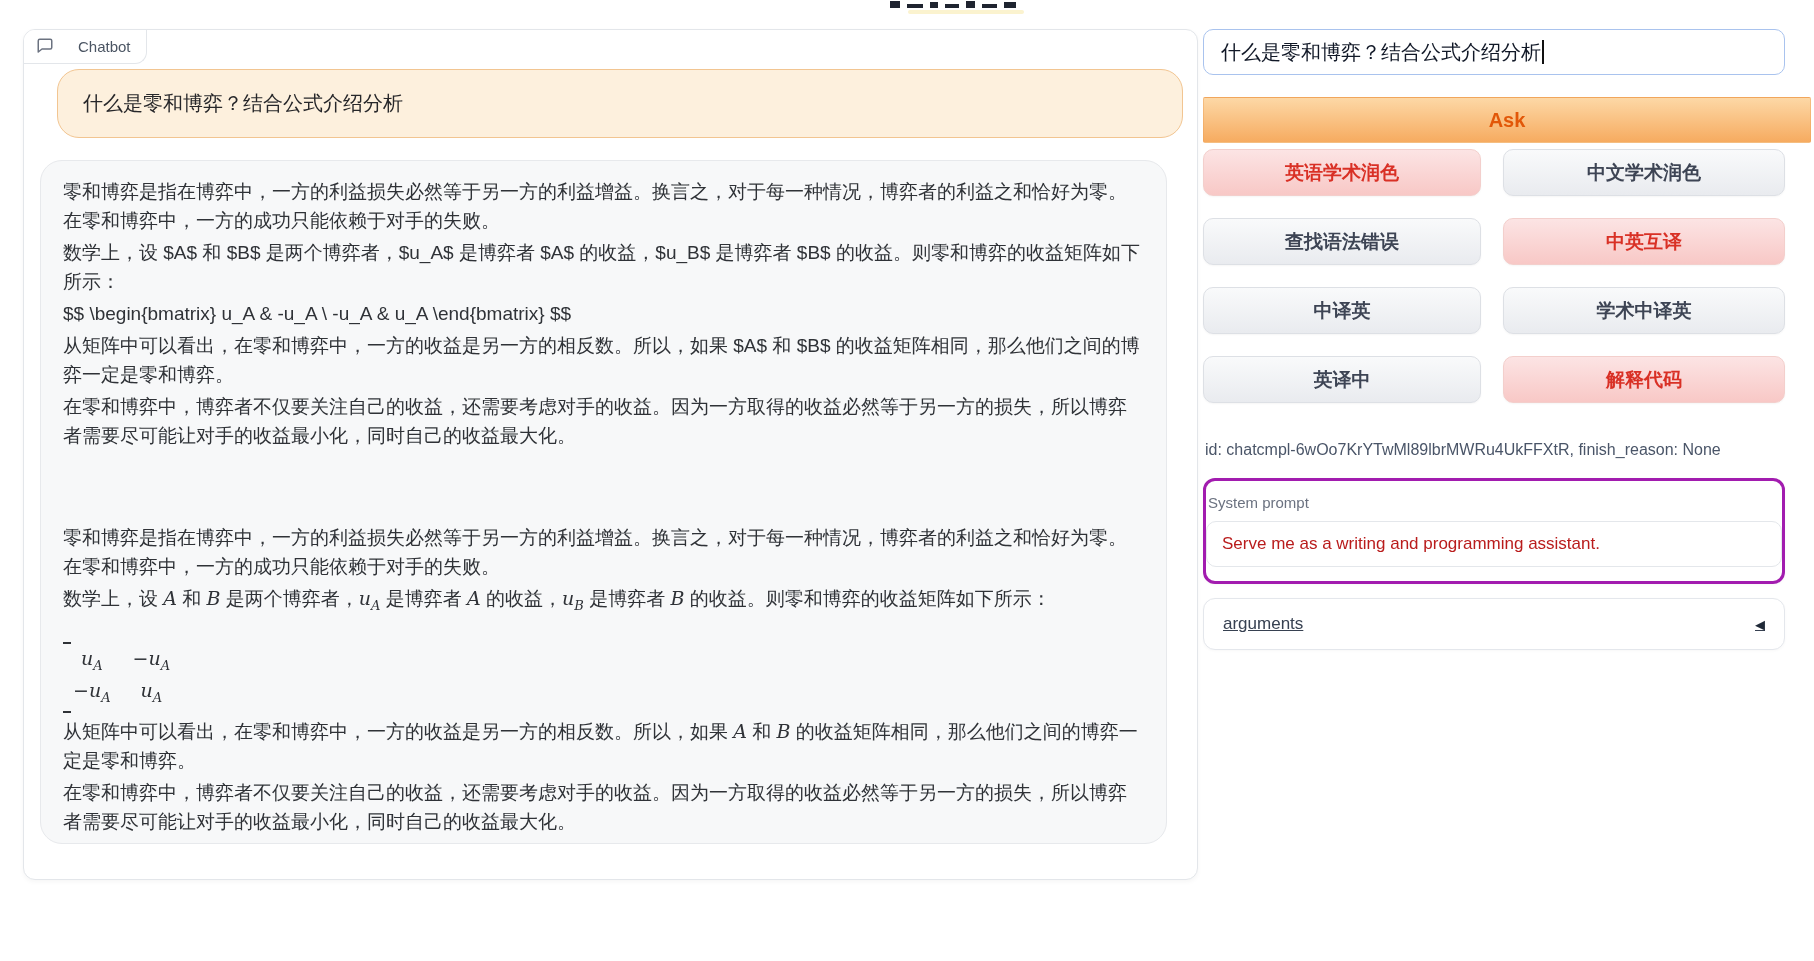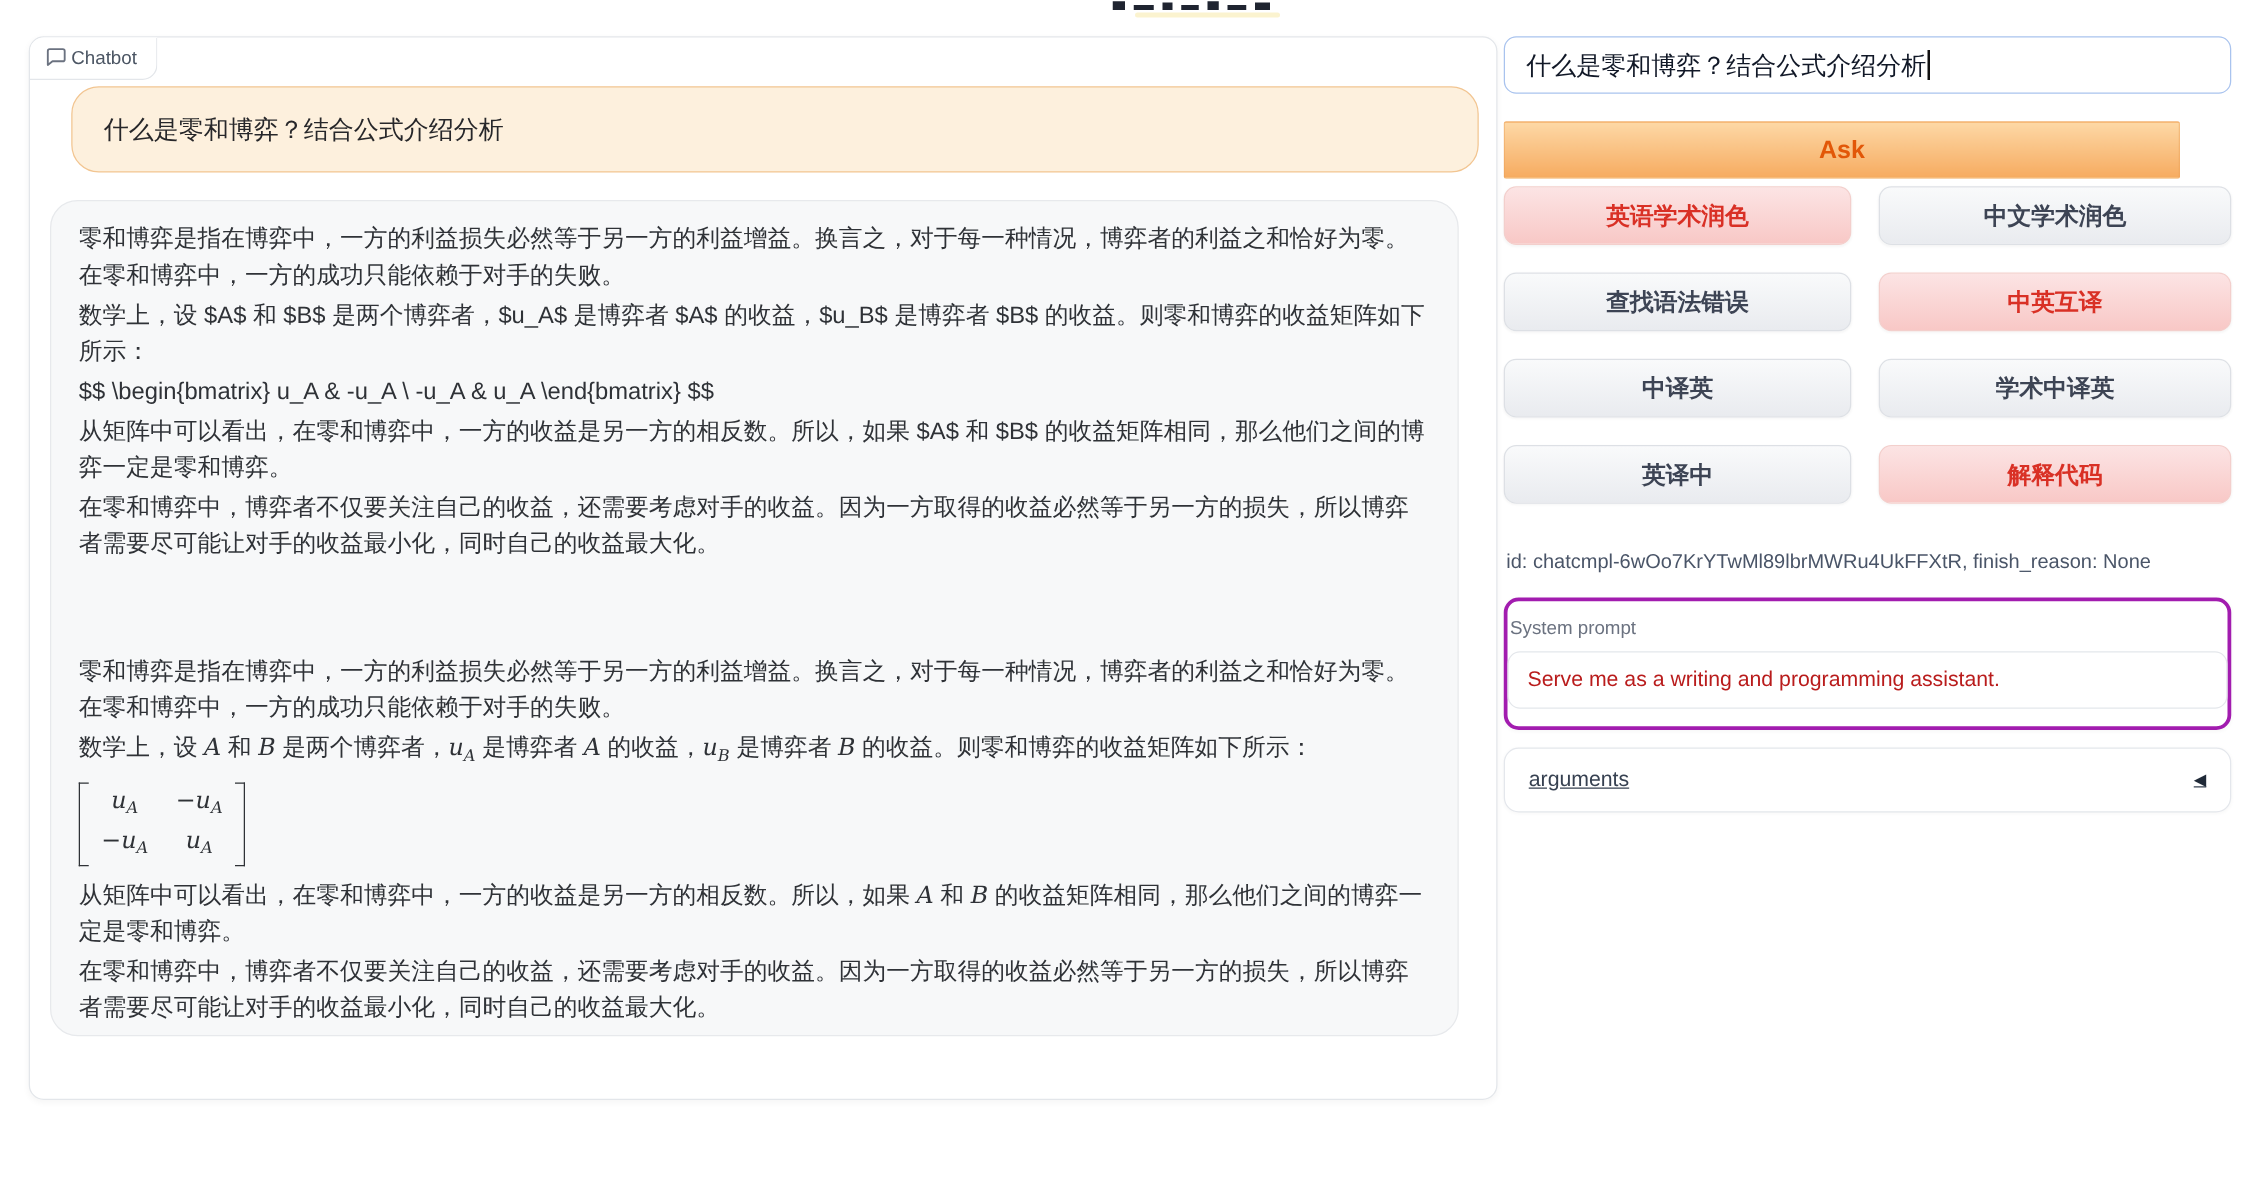--- a/index.html
+++ b/index.html
@@ -10,57 +10,57 @@
   .clipped-title { position:absolute; left:890px; top:0; width:140px; height:8px;
     display:flex; align-items:flex-end; gap:7px; overflow:hidden; }
   .clipped-title i { display:block; background:#1f2430; }
   .title-underline { position:absolute; left:908px; top:10px; width:116px; height:4px;
     background:#fbf3cf; border-radius:2px; }
 
   
   .chat-panel { position:absolute; left:23px; top:29px; width:1175px; height:851px;
     background:#fff; border:1px solid #e3e6ea; border-radius:12px;
     box-shadow:0 2px 5px rgba(0,0,0,0.04); }
-  .chat-label { position:absolute; left:0; top:0; display:flex; align-items:center; gap:3px;
+  .chat-label { position:absolute; left:0; top:0; display:flex; align-items:center; gap:24px;
     padding:7px 15px 8px 12px; border-right:1px solid #e3e6ea; border-bottom:1px solid #e3e6ea;
     border-radius:11px 0 12px 0; background:#fff; color:#4b5563; font-size:15px; }
   .chat-label svg { display:block; }
 
   .user-bubble { position:absolute; left:33px; right:14px; top:39px; height:69px;
     background:#fdf0dd; border:1px solid #f2c591; border-radius:22px;
     display:flex; align-items:center; padding:0 25px;
     font-size:20px; color:#27272a; }
 
   .bot-bubble { position:absolute; left:16px; top:130px; width:1127px;
     background:#f7f8f9; border:1px solid #e7e9ec; border-radius:22px;
     padding:16px 22px 4px 22px; font-size:19px; line-height:29px; color:#2f3237; }
   .bot-bubble p { margin:0 0 3px 0; }
   .para-gap { height:70px; }
 
   .mi { font-family:"DejaVu Serif","Liberation Serif",serif; font-style:italic; }
   sub.msub { font-family:"DejaVu Serif","Liberation Serif",serif; font-style:italic;
     font-size:13px; }
 
-  .matrix { display:inline-flex; align-items:stretch; margin:3px 0 4px 0; }
+  .matrix { display:inline-flex; align-items:stretch; margin:3px 0 4px 0;flex-direction:column; }
   .brk { width:8px; }
   .brk-l { border-left:1.5px solid #2f3237; border-top:1.5px solid #2f3237; border-bottom:1.5px solid #2f3237; }
   .brk-r { border-right:1.5px solid #2f3237; border-top:1.5px solid #2f3237; border-bottom:1.5px solid #2f3237; }
   .mgrid { display:grid; grid-template-columns:auto auto; column-gap:22px; row-gap:0;
     padding:2px 10px; line-height:24px; }
   .mcell { text-align:center; font-size:19px; }
 
   
   .right-col { position:absolute; left:1203px; top:29px; width:582px; }
 
   .question-input { position:absolute; left:0; top:0; width:582px; height:46px;
     background:#fff; border:1px solid #a9c3ee; border-radius:10px;
     display:flex; align-items:center; padding:0 17px; font-size:20px; color:#111827; }
   .caret { display:inline-block; width:2px; height:24px; background:#111; margin-left:1px; }
 
-  .ask-btn { position:absolute; left:0; top:68px; width:541px; height:46px;
+  .ask-btn { position:absolute; left:0; top:68px; width:608px; height:46px;
     border:1px solid rgba(234,160,86,0.45); border-radius:2px;
     background:linear-gradient(180deg,#fdd8a6 0%,#f6ab60 100%);
     display:flex; align-items:center; justify-content:center;
     font-size:20px; font-weight:700; color:#e25708; cursor:pointer; }
 
   .preset-grid { position:absolute; left:0; top:120px; width:582px;
     display:grid; grid-template-columns:278px 282px; column-gap:22px; row-gap:22px; }
   .btn { height:47px; border-radius:10px; display:flex; align-items:center; justify-content:center;
     font-size:19px; font-weight:600; cursor:pointer;
     box-shadow:0 1px 2px rgba(0,0,0,0.04); }

